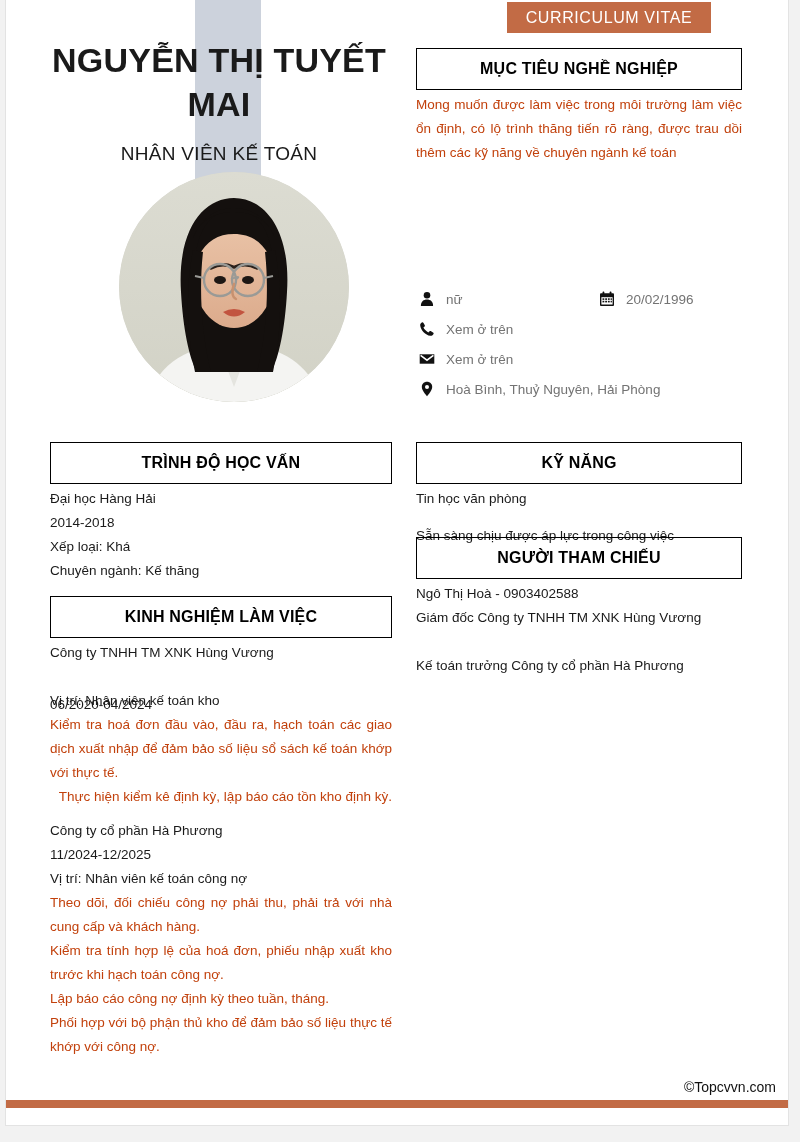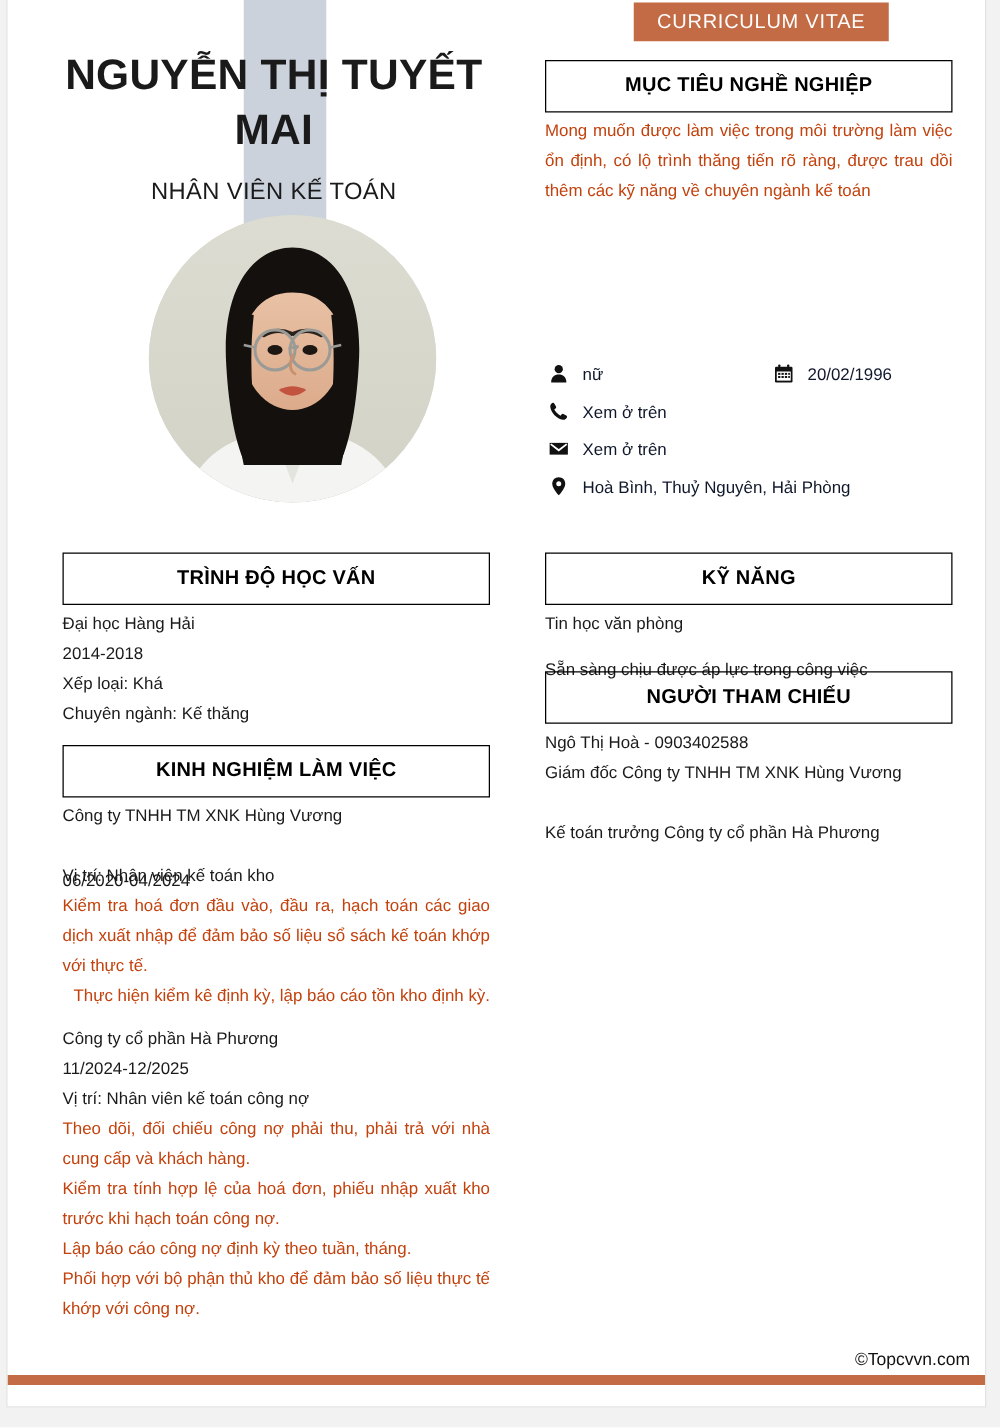--- a/index.html
+++ b/index.html
@@ -101,21 +101,21 @@
     height: 230px;
     border-radius: 50%;
     overflow: hidden;
     background: #d8d8cf;
   }
   .photo svg { display: block; width: 230px; height: 230px; }
 
   
   .right-col {
     position: absolute;
-    left: 430px;
+    left: 410px;
     top: 0px;
     width: 352px;
     height: 1125px;
     text-decoration: underline;
   }
 
   
   .sec-box {
     position: absolute;
     border: 1.5px solid #000000;
@@ -143,21 +143,21 @@
     color: #c2410c;
     text-align: justify;
   }
 
   
   .contact-row {
     position: absolute;
     display: flex;
     align-items: center;
     font-size: 13.5px;
-    color: #0f172a;
+    color: #737373;
   }
   .contact-row .ic {
     width: 18px;
     height: 18px;
     margin-right: 10px;
     flex: 0 0 18px;
     display: flex;
     align-items: center;
     justify-content: center;
   }

